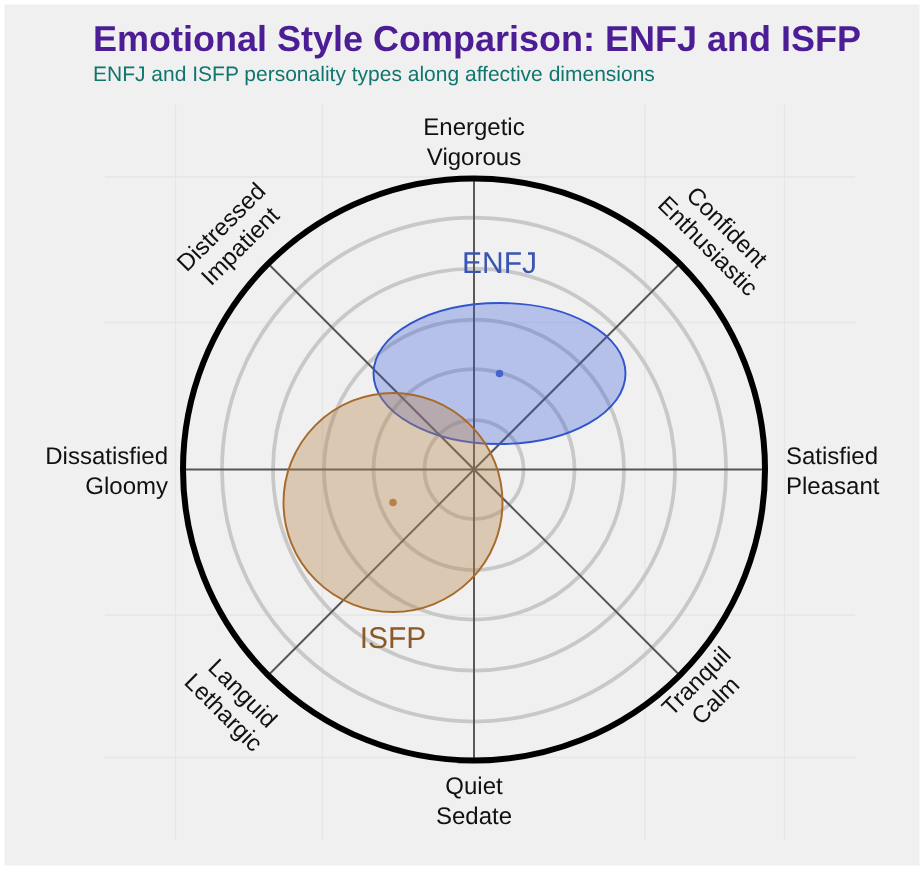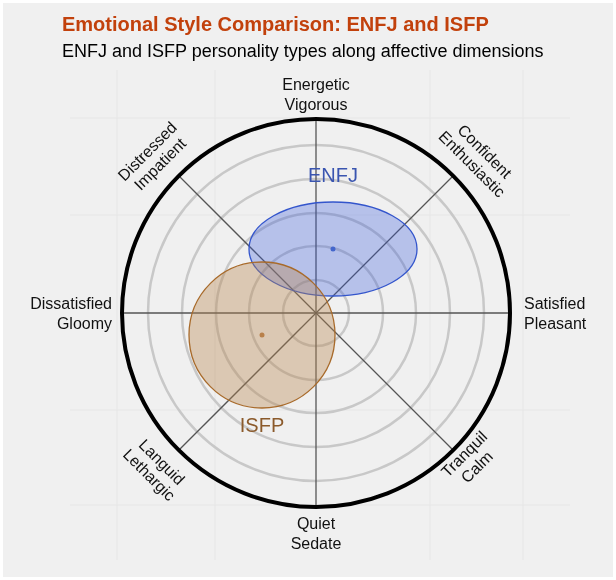--- a/index.html
+++ b/index.html
@@ -1,19 +1,19 @@
 <!DOCTYPE html>
 <html><head>
 <meta charset="utf-8">
 <style>
   html, body { margin: 0; padding: 0; }
   body { width: 616px; height: 580px; background: #ffffff; font-family: "Liberation Sans", sans-serif; overflow: hidden; }
   .frame { position: absolute; left: 3px; top: 3px; width: 610px; height: 574px; background: #f0f0f0; }
-  .title { position: absolute; left: 62px; top: 13px; font-size: 20px; font-weight: bold; color: #c2410c; white-space: nowrap; }
-  .subtitle { position: absolute; left: 62px; top: 41px; font-size: 18px; color: #000000; white-space: nowrap; }
+  .title { position: absolute; left: 62px; top: 13px; font-size: 24px; font-weight: bold; color: #4c1d95; white-space: nowrap; }
+  .subtitle { position: absolute; left: 62px; top: 41px; font-size: 14px; color: #0f766e; white-space: nowrap; }
   svg { position: absolute; left: 0; top: 0; }
   .lbl { font-family: "Liberation Sans", sans-serif; font-size: 16px; fill: #111; }
 </style>
 </head>
 <body>
 
 <div class="frame"></div>
 <div class="title">Emotional Style Comparison: ENFJ and ISFP</div>
 <div class="subtitle">ENFJ and ISFP personality types along affective dimensions</div>
 

